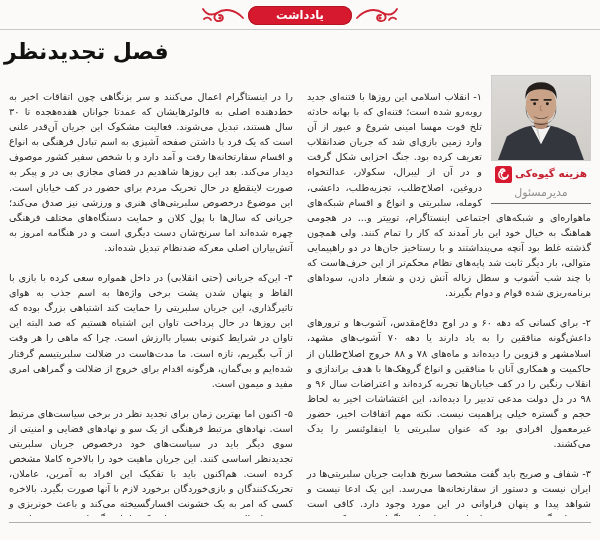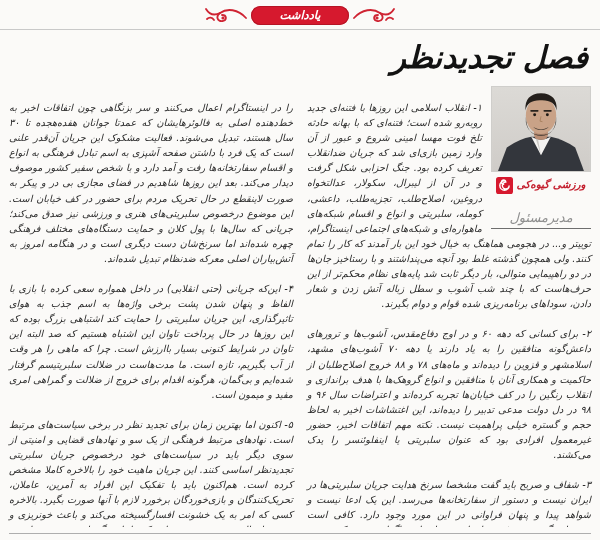--- a/index.html
+++ b/index.html
@@ -2,21 +2,21 @@
 <html lang="fa"><head>
 <meta charset="utf-8">
 <style>
   * { box-sizing: border-box; margin: 0; padding: 0; }
   html, body { width: 600px; height: 540px; overflow: hidden; }
   body {
     font-family: "DejaVu Sans", sans-serif;
     background: #fbfaf8;
     color: #262626;
   }
-  .page { width: 600px; height: 498px; position: relative; font-style: italic; }
+  .page { width: 600px; height: 498px; position: relative; }
 
   
   .masthead {
     display: flex; justify-content: center; align-items: center;
     gap: 4px; padding-top: 5px; height: 26px;
   }
   .badge {
     background: #d6192e;
     color: #ffffff;
     border-radius: 11px;
@@ -30,26 +30,26 @@
   .ornament { width: 42px; height: 20px; display: block; }
   .ornament.flip { transform: scaleX(-1); }
   .header-rule {
     border: none; border-top: 1px solid #c9c9c9;
     margin: 3px 0 0 0;
   }
 
   
   .title {
     direction: rtl;
-    text-align: right;
-    font-size: 31px;
+    text-align: left;
+    font-size: 22px;
     font-weight: 900;
     color: #121212;
     letter-spacing: -0.5px;
-    margin: 9px 12px 10px;
+    margin: 9px 4px 10px;
   }
 
   
   .columns {
     direction: rtl;
     display: flex;
     gap: 14px;
     padding: 0 9px;
     height: 442px;
     overflow: hidden;
@@ -80,21 +80,21 @@
   .name-row {
     direction: rtl;
     display: flex; align-items: center; justify-content: center;
     gap: 3px; margin-top: 4px; height: 18px;
   }
   .author-name {
     color: #c4202f; font-weight: bold; font-size: 10.5px; white-space: nowrap;
   }
   .press-logo { width: 17px; height: 17px; display: block; flex: 0 0 auto; }
   .author-role {
-    color: #8f8f8f; font-size: 13px; margin-top: 16px;
+    color: #8f8f8f; font-size: 11px; margin-top: 2px;
     direction: rtl;
   }
 
   
   .footer-rule {
     border: none; border-top: 1px solid #aeaeae;
     margin: 6px 9px 0;
   }
 </style>
 </head>
@@ -152,21 +152,21 @@
           <path d="M34 24 Q33 7 50 6.5 Q67 7 66 24 Q64 13 50 13.5 Q36 13 34 24 Z" fill="#241f1b"></path>
 
           <rect x="39" y="23.5" width="8.5" height="1.8" rx="0.9" fill="#2a241f"></rect>
           <rect x="52.5" y="23.5" width="8.5" height="1.8" rx="0.9" fill="#2a241f"></rect>
           <circle cx="43.5" cy="28.5" r="1.5" fill="#1e1a16"></circle>
           <circle cx="56.5" cy="28.5" r="1.5" fill="#1e1a16"></circle>
 
           <path d="M50 30 L49 35 L51.5 35.5" fill="none" stroke="#a9825f" stroke-width="1"></path>
         </svg>
         <div class="name-row">
-          <span class="author-name">ورزشی گیوه‌کی</span>
+          <span class="author-name">هزینه گیوه‌کی</span>
           <svg class="press-logo" viewBox="0 0 20 20" aria-hidden="true">
             <rect width="20" height="20" rx="3" fill="#d6192e"></rect>
             <path d="M10 4.5 a5.5 5.5 0 1 0 5.5 5.5 a4 4 0 1 1 -4 -4 a2.5 2.5 0 1 0 -2.5 2.5" fill="none" stroke="#ffffff" stroke-width="1.7" stroke-linecap="round"></path>
           </svg>
         </div>
         <div class="author-role">مدیرمسئول</div>
       </aside>
       <p>۱- انقلاب اسلامی این روزها با فتنه‌ای جدید روبه‌رو شده است؛ فتنه‌ای که با بهانه حادثه تلخ فوت مهسا امینی شروع و عبور از آن وارد زمین بازی‌ای شد که جریان ضدانقلاب تعریف کرده بود. جنگ احزابی شکل گرفت و در آن از لیبرال، سکولار، عدالتخواه دروغین، اصلاح‌طلب، تجزیه‌طلب، داعشی، کومله، سلبریتی و انواع و اقسام شبکه‌های ماهواره‌ای و شبکه‌های اجتماعی اینستاگرام، توییتر و... در هجومی هماهنگ به خیال خود این بار آمدند که کار را تمام کنند. ولی همچون گذشته غلط بود آنچه می‌پنداشتند و با رستاخیز جان‌ها در دو راهپیمایی متوالی، بار دیگر ثابت شد پایه‌های نظام محکم‌تر از این حرف‌هاست که با چند شب آشوب و سطل زباله آتش زدن و شعار دادن، سوداهای برنامه‌ریزی شده قوام و دوام بگیرند.</p>
       <p>۲- برای کسانی که دهه ۶۰ و در اوج دفاع‌مقدس، آشوب‌ها و ترورهای داعش‌گونه منافقین را به یاد دارند یا دهه ۷۰ آشوب‌های مشهد، اسلامشهر و قزوین را دیده‌اند و ماه‌های ۷۸ و ۸۸ خروج اصلاح‌طلبان از حاکمیت و همکاری آنان با منافقین و انواع گروهک‌ها با هدف براندازی و انقلاب رنگین را در کف خیابان‌ها تجربه کرده‌اند و اعتراضات سال ۹۶ و ۹۸ در دل دولت مدعی تدبیر را دیده‌اند، این اغتشاشات اخیر به لحاظ حجم و گستره خیلی پراهمیت نیست. نکته مهم اتفاقات اخیر، حضور غیرمعمول افرادی بود که عنوان سلبریتی یا اینفلوئنسر را یدک می‌کشند.</p>
       <p>۳- شفاف و صریح باید گفت مشخصا سرنخ هدایت جریان سلبریتی‌ها در ایران نیست و دستور از سفارتخانه‌ها می‌رسد. این یک ادعا نیست و شواهد پیدا و پنهان فراوانی در این مورد وجود دارد. کافی است سفرهای گروهی و فردی اینفلوئنسرهای اینستاگرامی به ترکیه، دبی، فرانسه و... را بررسی کنید؛ سفرهایی که به اسم برخی فعالیت‌های فرهنگی و آموزشی یا شرکت در نمایشگاه‌ها انجام می‌شود. اینفلوئنسرهای مرد و زنی که به‌راحتی و با کوچک‌ترین چراغ سبزی بدون این‌که خبر داشته باشند عامل سرویس می‌شوند و وقتی باز می‌گردند، منویات سرویس مذکور در حوزه سبک زندگی</p>

